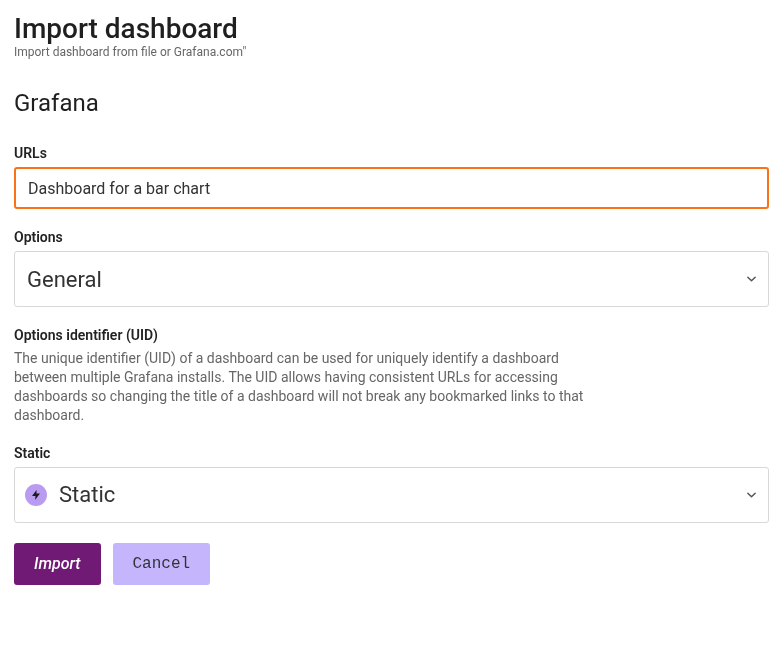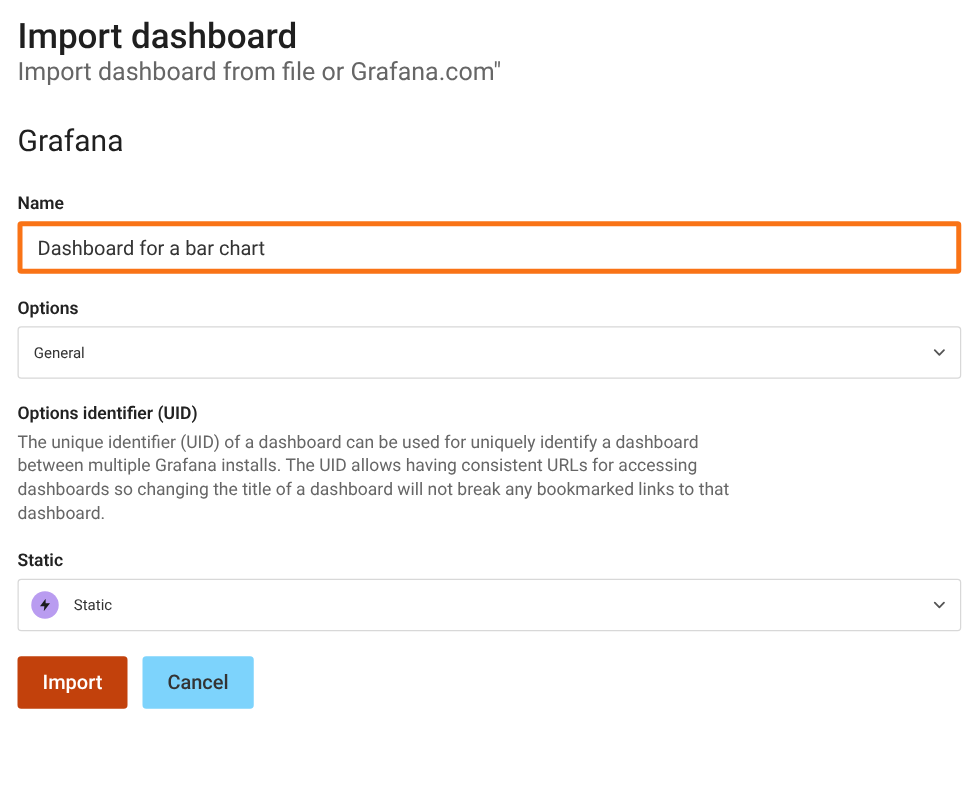--- a/index.html
+++ b/index.html
@@ -10,21 +10,21 @@
       padding: 8px 14px;
       width: 783px;
     }
     .page-title {
       font-size: 28px;
       font-weight: 500;
       color: #1f1f1f;
       margin-top: 4px;
     }
     .page-subtitle {
-      font-size: 20px;
+      font-size: 12px;
       color: #666;
       margin-bottom: 30px;
     }
     .section-title {
       font-size: 24px;
       font-weight: 400;
       color: #1f1f1f;
       margin-bottom: 28px;
     }
     .field { margin-bottom: 20px; }
@@ -42,34 +42,34 @@
       margin-bottom: 8px;
       max-width: 590px;
     }
     .text-input {
       width: 100%;
       height: 42px;
       padding: 0 12px;
       font-size: 16px;
       font-family: inherit;
       color: #333;
-      border: 4px solid #f97316;
+      border: 2px solid #f97316;
       border-radius: 3px;
       background: #fff;
       outline: none;
     }
     .select-wrap {
       position: relative;
       width: 100%;
     }
     .select {
       width: 100%;
-      height: 42px;
+      height: 56px;
       padding: 0 36px 0 12px;
-      font-size: 12px;
+      font-size: 22px;
       color: #333;
       border: 1px solid #d8d8d8;
       border-radius: 3px;
       background: #fff;
       display: flex;
       align-items: center;
       cursor: pointer;
     }
     .select.with-icon { padding-left: 10px; }
     .chevron {
@@ -100,38 +100,40 @@
       height: 42px;
       padding: 0 20px;
       font-size: 16px;
       font-weight: 500;
       font-family: inherit;
       border: none;
       border-radius: 3px;
       cursor: pointer;
     }
     .btn-primary {
-      background: #c2410c;
+      background: #701a75;
       color: #fff;
+      font-style: italic;
     }
     .btn-secondary {
-      background: #7dd3fc;
+      background: #c4b5fd;
       color: #333;
+      font-family: Liberation Mono, monospace;
     }
   </style>
 </head>
 <body>
 
 <h1 class="page-title">Import dashboard</h1>
 <p class="page-subtitle">Import dashboard from file or Grafana.com"</p>
 
 <h2 class="section-title">Grafana</h2>
 
 <div class="field">
-  <label class="field-label">Name</label>
+  <label class="field-label">URLs</label>
   <input type="text" class="text-input" value="Dashboard for a bar chart" style="">
 </div>
 
 <div class="field">
   <label class="field-label">Options</label>
   <div class="select-wrap">
     <div class="select">
       <span>General</span>
     </div>
     <span class="chevron">

